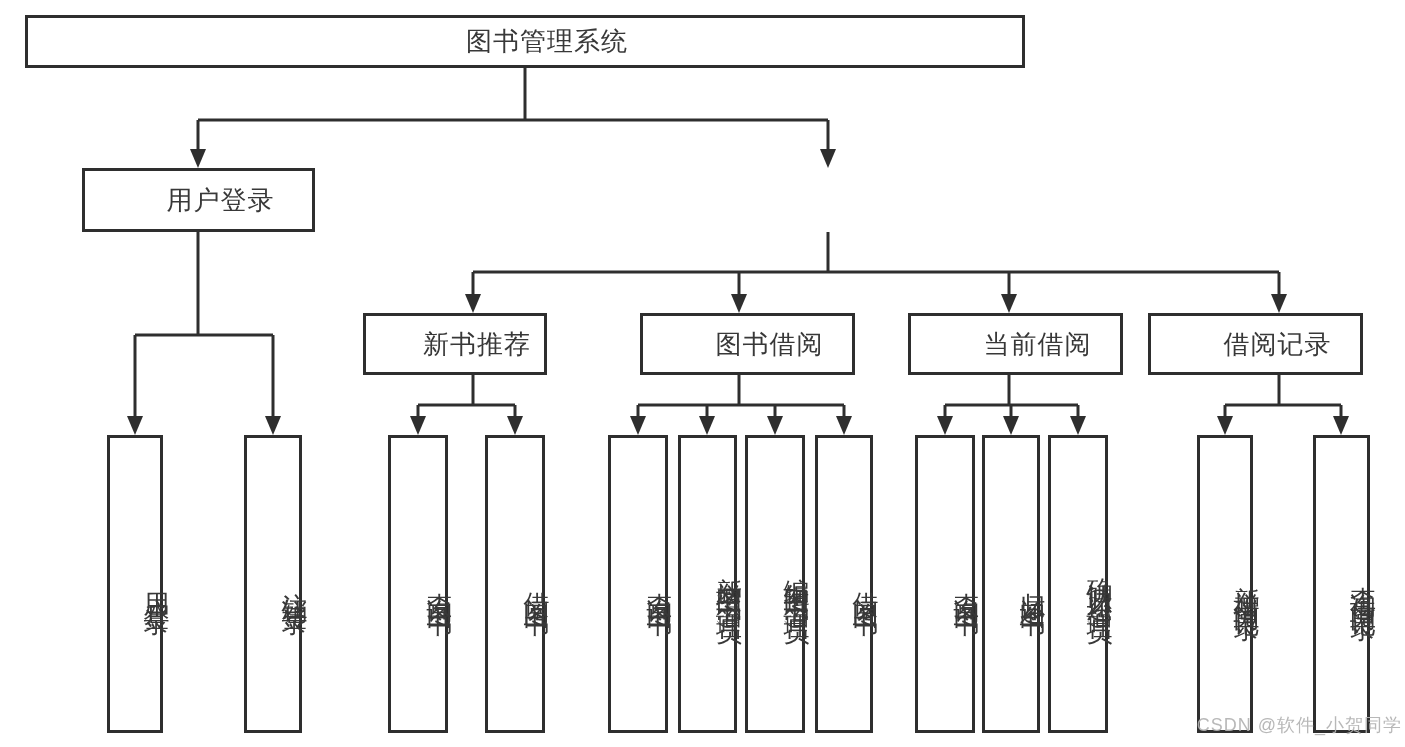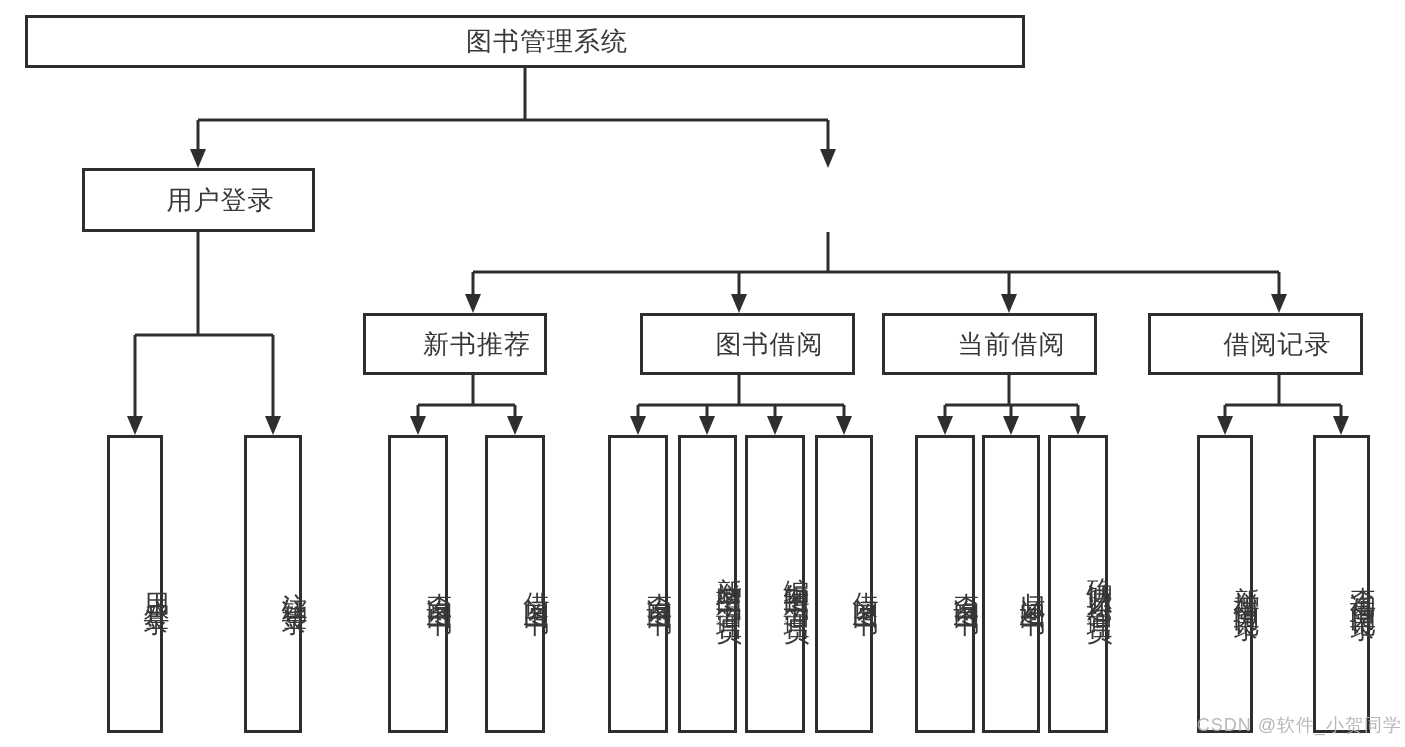--- a/index.html
+++ b/index.html
@@ -105,21 +105,21 @@
   <div class="node h-node" style="left:82px;top:168px;width:233px;height:64px;">
     <span>用户登录</span>
   </div>
 
   <div class="node h-node" style="left:363px;top:313px;width:184px;height:62px;">
     <span>新书推荐</span>
   </div>
   <div class="node h-node" style="left:632px;top:313px;width:215px;height:62px;margin-left:8px;">
     <span>图书借阅</span>
   </div>
-  <div class="node h-node" style="left:882px;top:313px;width:215px;height:62px;">
+  <div class="node h-node" style="left:908px;top:313px;width:215px;height:62px;">
     <span>当前借阅</span>
   </div>
   <div class="node h-node" style="left:1148px;top:313px;width:215px;height:62px;">
     <span>借阅记录</span>
   </div>
 
   <div class="node leaf" style="left:107px;top:435px;width:56px;height:298px;">
     <span>用户登录</span>
   </div>
   <div class="node leaf" style="left:244px;top:435px;width:58px;height:298px;">

